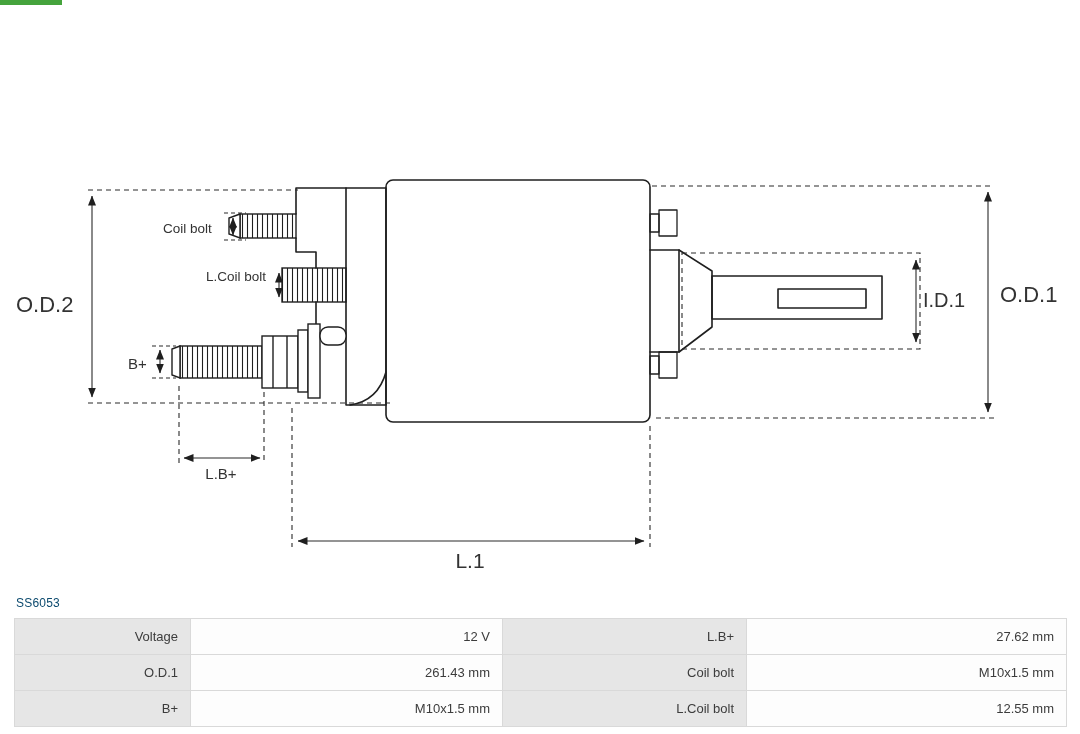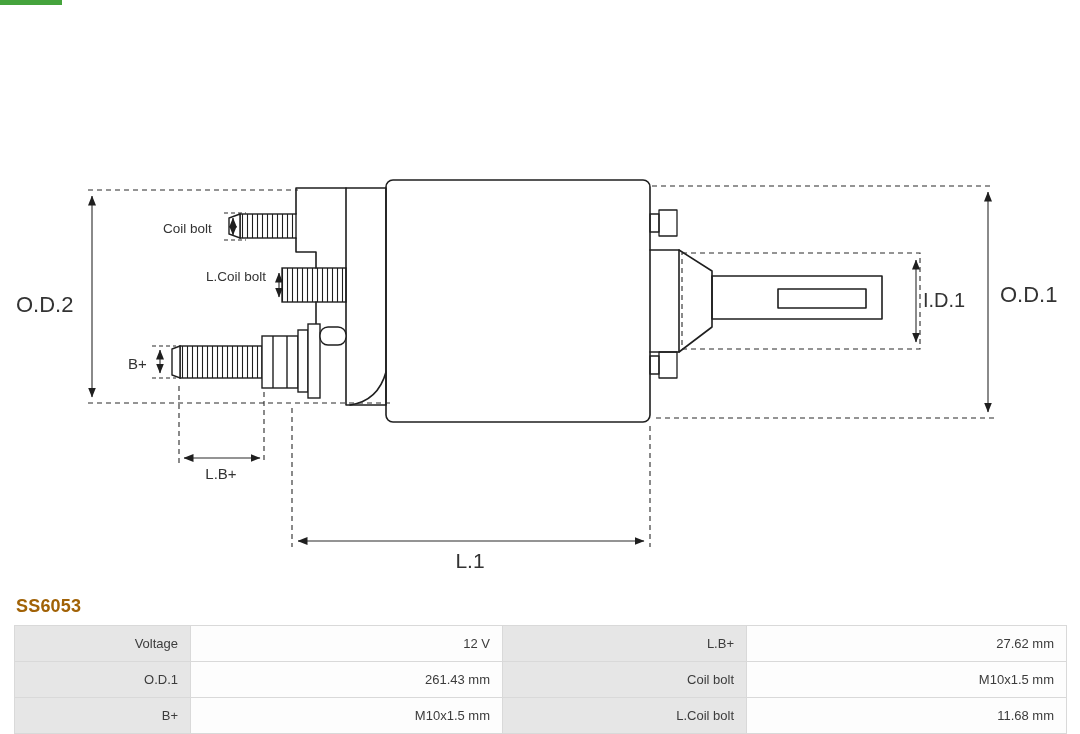--- a/index.html
+++ b/index.html
@@ -18,23 +18,23 @@
     width: 62px; height: 5px;
     background: #45a33c;
   }
   .diagram-wrap {
     width: 1080px;
     height: 588px;
     overflow: hidden;
   }
   .part-number {
     margin: 8px 0 8px 16px;
-    font-size: 18px;
-    font-weight: bold;
-    color: #a16207;
+    font-size: 12px;
+    font-weight: normal;
+    color: #0c4a6e;
     letter-spacing: 0.2px;
   }
   table.spec {
     width: 1052px;
     margin: 0 14px;
     border-collapse: collapse;
     font-size: 13px;
     color: #3c3c3c;
     table-layout: fixed;
   }
@@ -178,18 +178,18 @@
       <tr>
         <td class="lbl">O.D.1</td>
         <td class="val">261.43 mm</td>
         <td class="lbl">Coil bolt</td>
         <td class="val">M10x1.5 mm</td>
       </tr>
       <tr>
         <td class="lbl">B+</td>
         <td class="val">M10x1.5 mm</td>
         <td class="lbl">L.Coil bolt</td>
-        <td class="val">11.68 mm</td>
+        <td class="val">12.55 mm</td>
       </tr>
     </tbody>
   </table>
 
 </div>
 
 </body></html>

